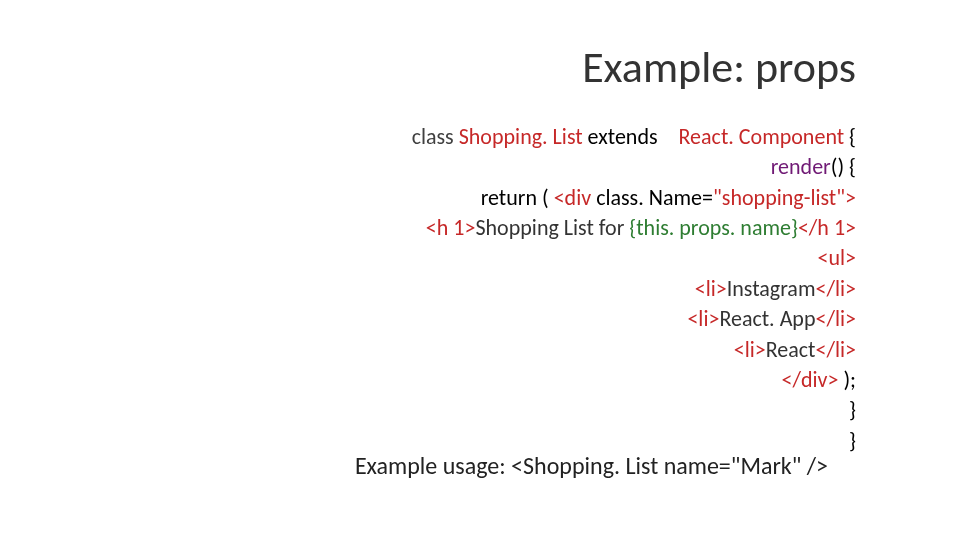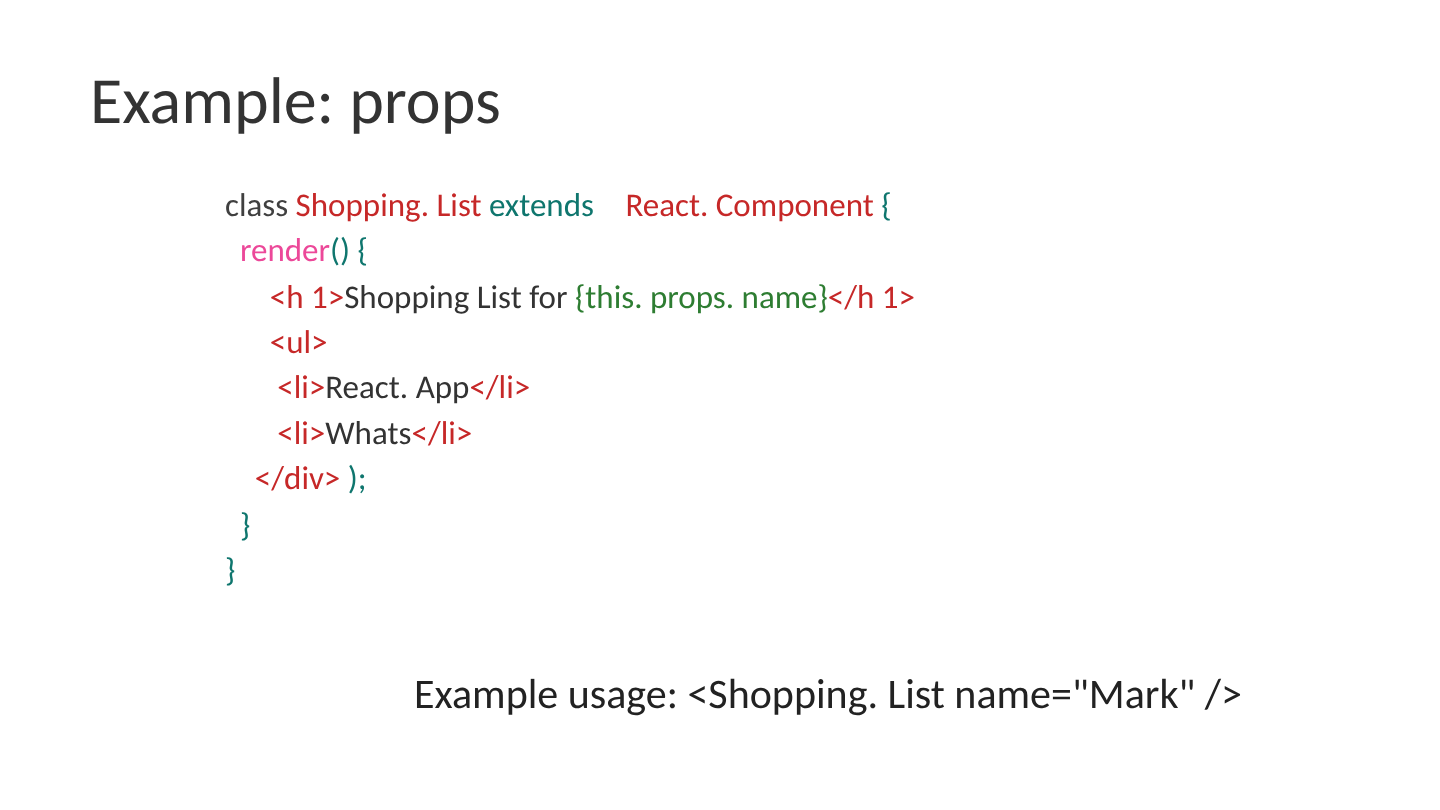--- a/index.html
+++ b/index.html
@@ -10,75 +10,78 @@
     background: #ffffff;
     font-family: Calibri, "Segoe UI", Arial, sans-serif;
     overflow: hidden;
   }
   .slide {
     position: relative;
     width: 888px;
     height: 540px;
     box-sizing: border-box;
     padding: 40px 32px 20px 60px;
+    text-align: right;
   }
   .title {
     font-family: "Calibri Light", Calibri, "Segoe UI", Arial, sans-serif;
     font-weight: 300;
     font-size: 44px;
     color: #333333;
     margin: 0 0 28px 0;
   }
   .code-block {
     margin-left: 90px;
     font-size: 22px;
     line-height: 1.38;
     color: #333;
   }
   .code-line {
     white-space: pre;
   }
   .kw   { color: #404040; }   
-  .fn   { color: #ec4899; }   
+  .fn   { color: #701a75; }   
   .comp { color: #C62828; margin-left: 16px; }   
   .cls  { color: #C62828; margin-top: 20px; }   
   .str  { color: #C62828; }   
   .tag  { color: #C62828; }
   .txt  { color: #333; }      
   .expr { color: #2E7D32; }   
-  .plain{ color: #0f766e; }
+  .plain{ color: #000000; }
   .usage {
     position: absolute;
     right: 60px;
     bottom: 60px;
-    font-size: 28px;
+    font-size: 24px;
     color: #222;
   }
 </style>
 </head>
 <body>
 
 <div class="slide">
 
   <h1 class="title">Example: props</h1>
 
   <div class="code-block">
     <div class="code-line"><span class="kw">class </span><span class="cls">Shopping. List </span><span class="plain">extends </span><span class="comp">React. Component </span><span class="plain">{</span></div>
 
     <div class="code-line">  <span class="fn">render</span><span class="plain">() {</span></div>
 
+    <div class="code-line">    <span class="plain">return ( </span><span class="tag">&lt;div </span><span class="plain">class. Name</span><span class="plain">=</span><span class="str">"shopping-list"</span><span class="tag">&gt;</span></div>
 
     <div class="code-line">      <span class="tag">&lt;h 1&gt;</span><span class="txt">Shopping List for </span><span class="expr">{this. props. name}</span><span class="tag">&lt;/h 1&gt;</span></div>
 
     <div class="code-line">      <span class="tag">&lt;ul&gt;</span></div>
 
+    <div class="code-line">       <span class="tag">&lt;li&gt;</span><span class="txt">Instagram</span><span class="tag">&lt;/li&gt;</span></div>
 
     <div class="code-line">       <span class="tag">&lt;li&gt;</span><span class="txt">React. App</span><span class="tag">&lt;/li&gt;</span></div>
 
-    <div class="code-line">       <span class="tag">&lt;li&gt;</span><span class="txt">Whats</span><span class="tag">&lt;/li&gt;</span></div>
+    <div class="code-line">       <span class="tag">&lt;li&gt;</span><span class="txt">React</span><span class="tag">&lt;/li&gt;</span></div>
 
 
     <div class="code-line">    <span class="tag">&lt;/div&gt;</span><span class="plain"> );</span></div>
 
     <div class="code-line">  <span class="plain">}</span></div>
 
     <div class="code-line"><span class="plain">}</span></div>
   </div>
 
   <div class="usage">Example usage: &lt;Shopping. List name="Mark" /&gt;</div>

